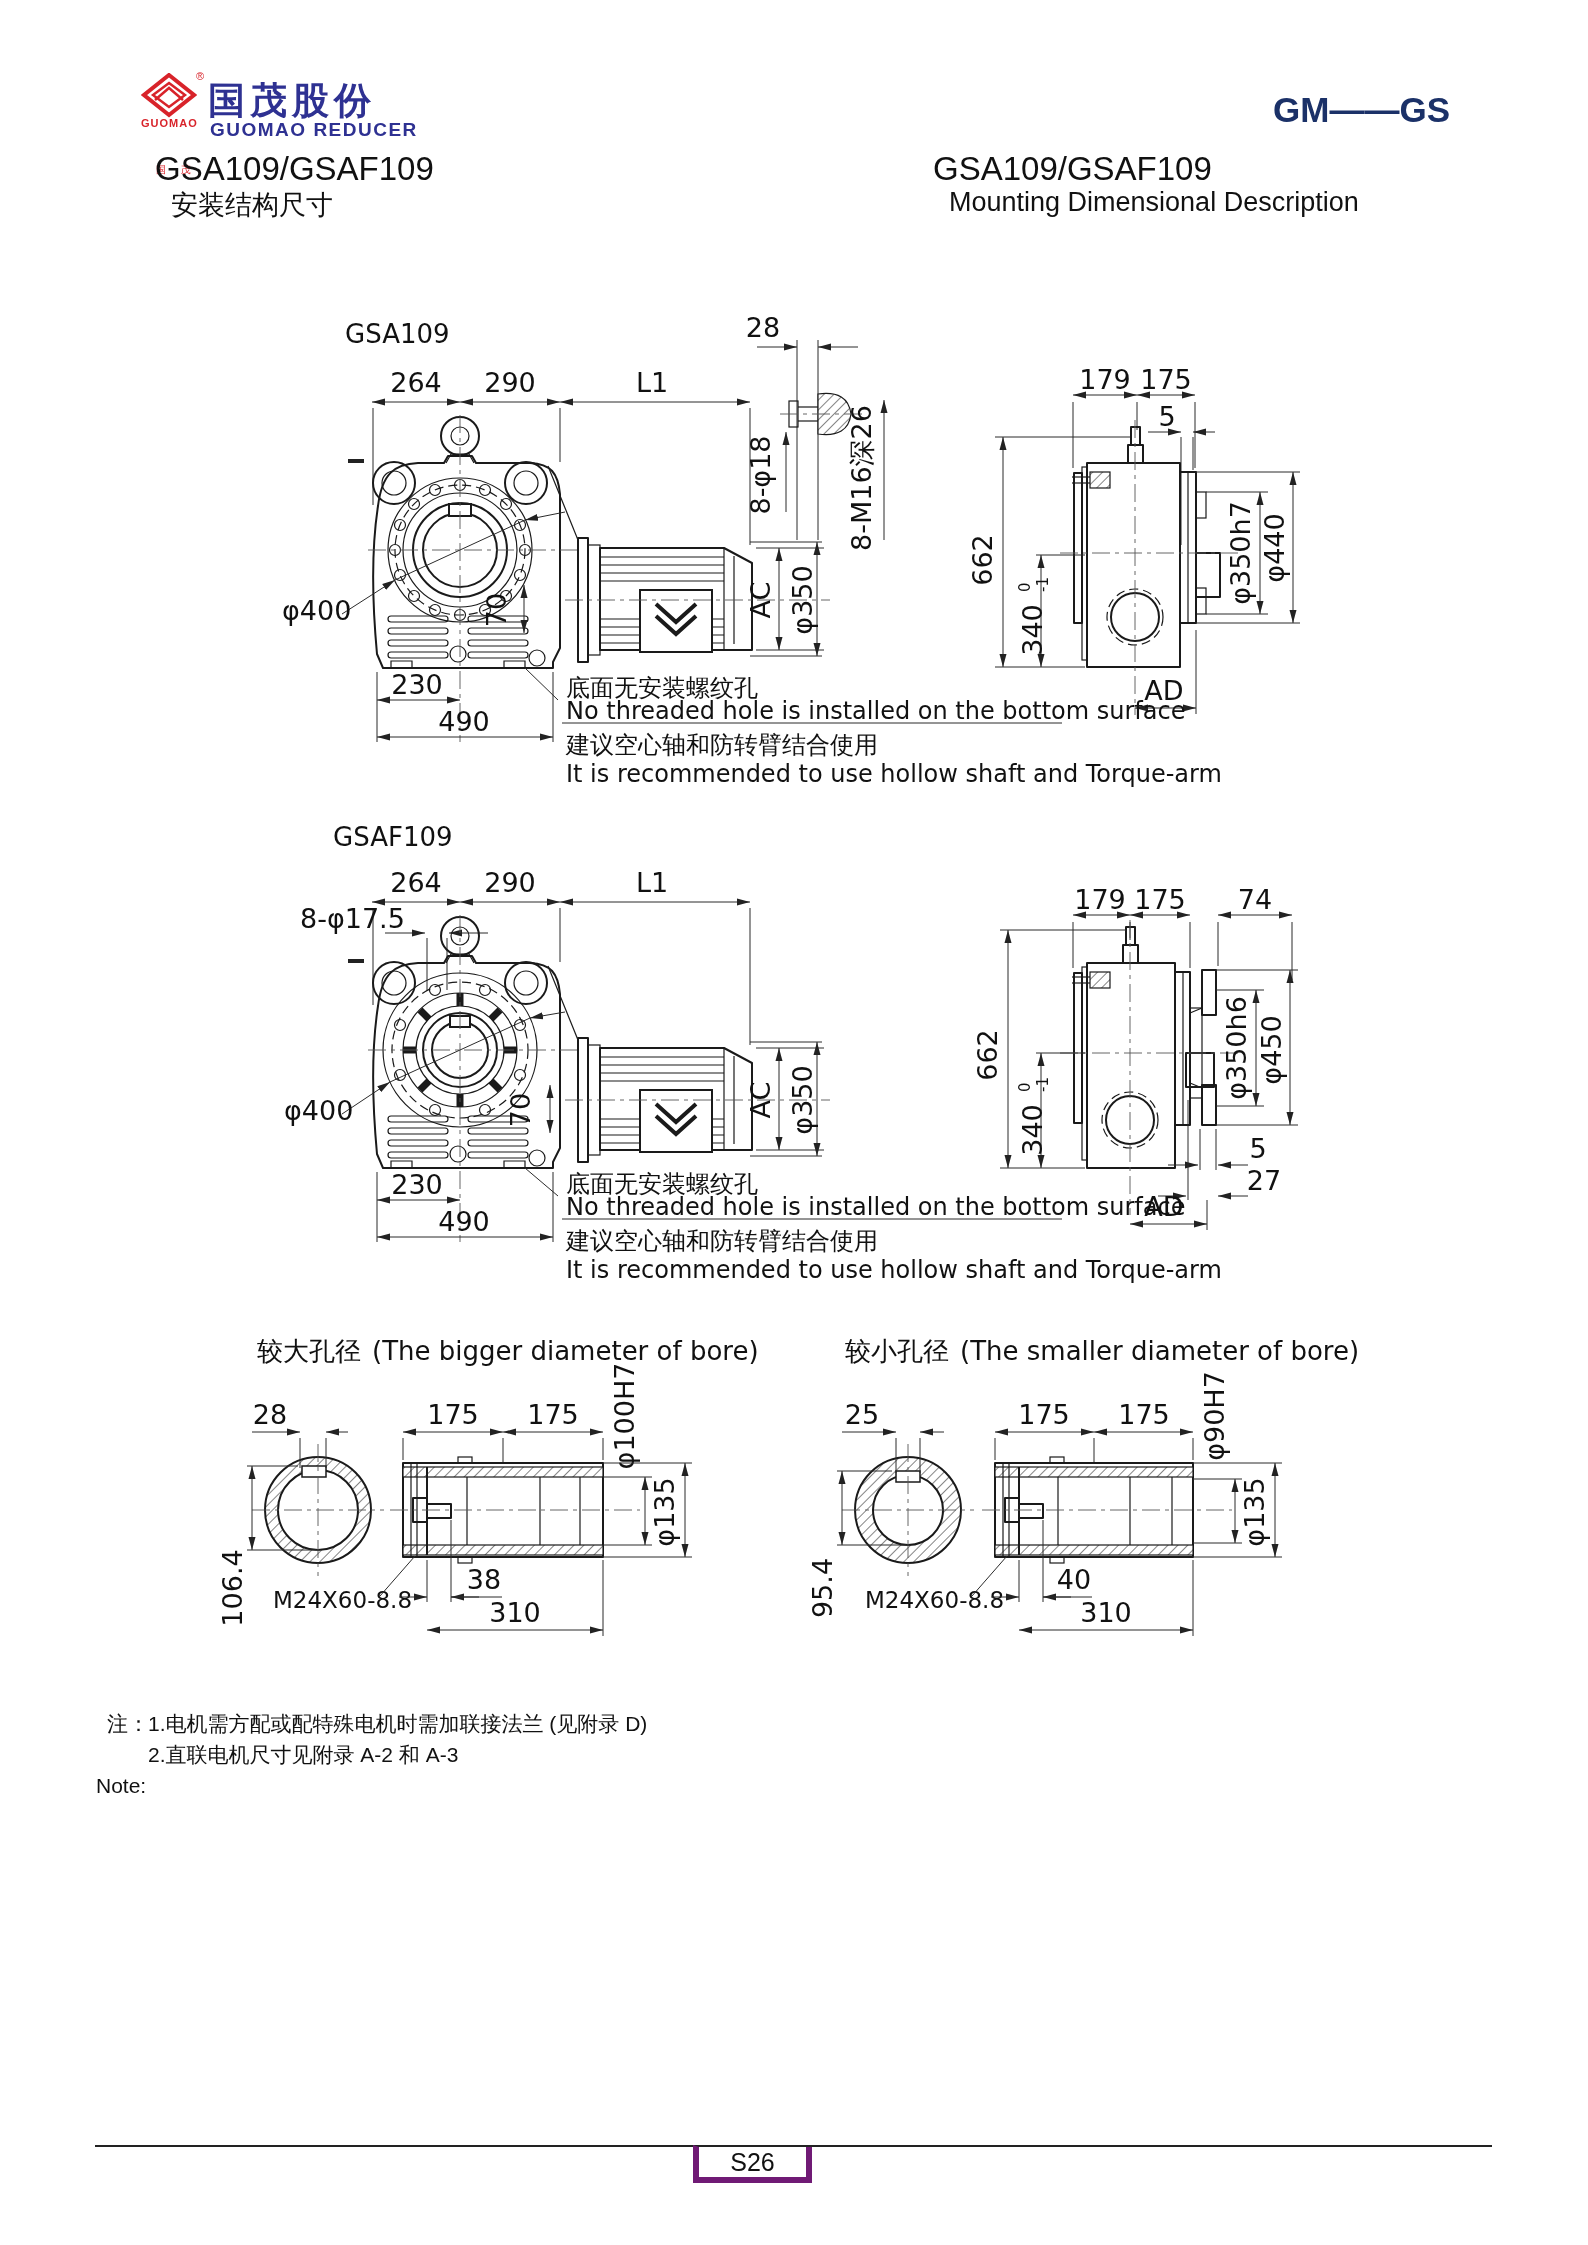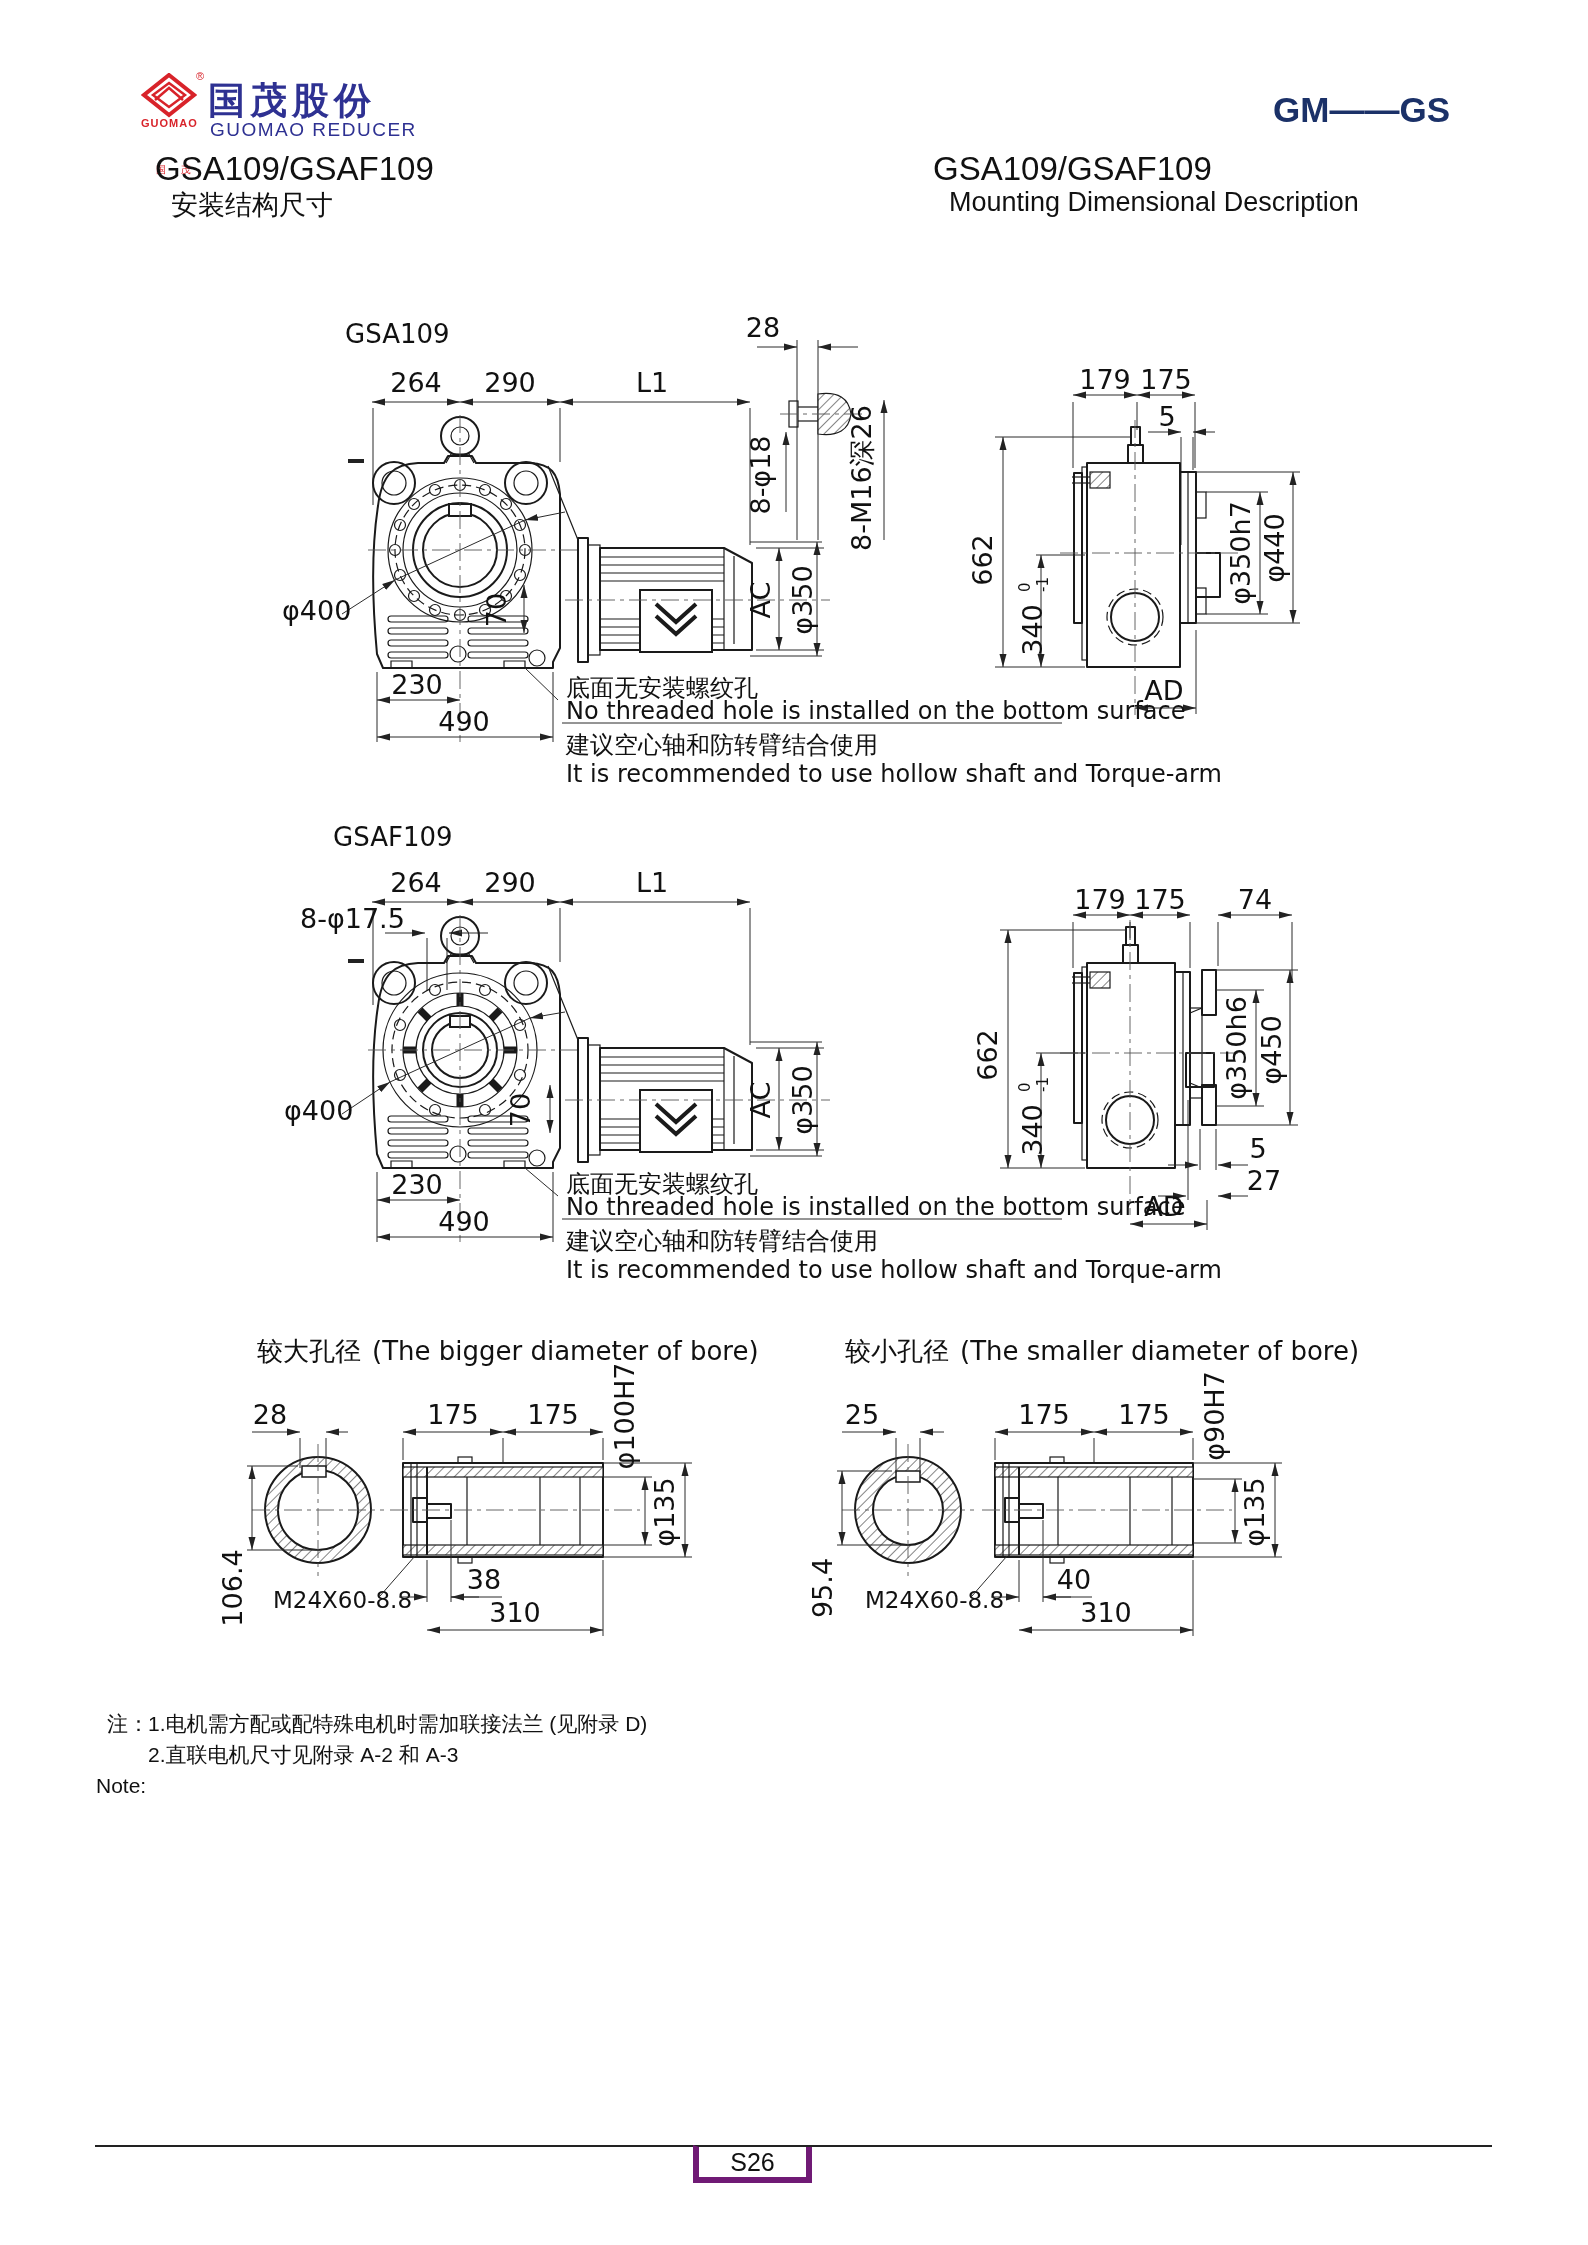--- a/index.html
+++ b/index.html
@@ -1,20 +1,20 @@
 <!DOCTYPE html>
 <html><head>
 <meta charset="utf-8">
 <style>
   html,body{margin:0;padding:0;background:#e8e8e8;font-family:"Liberation Sans",sans-serif;}
   #page{position:relative;width:1588px;height:2245px;background:#ffffff;margin:0 auto;overflow:hidden;}
   .abs{position:absolute;}
   
   .brand-cn{left:208px;top:76px;font-size:37px;font-weight:bold;color:#2e3192;letter-spacing:5px;}
-  .brand-en{left:210px;top:119px;font-size:19px;font-weight:normal;color:#2e3192;letter-spacing:1.5px;}
+  .brand-en{left:210px;top:119px;font-size:19px;font-weight:bold;color:#2e3192;letter-spacing:1.5px;}
   .logo-en{left:141px;top:117px;font-size:11px;font-weight:bold;color:#d8232a;letter-spacing:1px;}
   .logo-cn{left:156px;top:130px;font-size:10px;color:#d8232a;letter-spacing:6px;margin-top:33px;}
   .reg{left:196px;top:70px;font-size:11px;color:#d8232a;}
   .gmgs{left:1240px;top:90px;width:210px;text-align:right;font-size:35px;font-weight:bold;color:#1b3168;}
   .t-model{font-size:33px;font-weight:normal;color:#111;}
   .t-sub{font-size:27px;font-weight:normal;color:#111;margin-left:16px;}
   
   .fn{font-size:21px;color:#111;white-space:nowrap;}
   
   .f-line{border-top:2px solid #222;height:0;}

